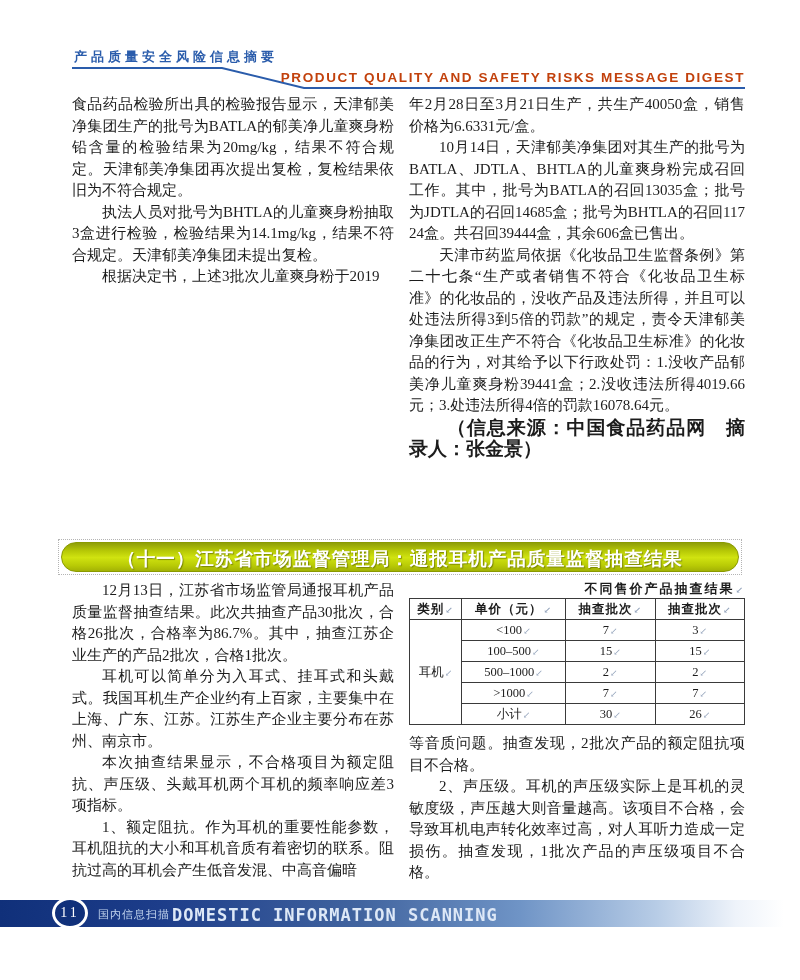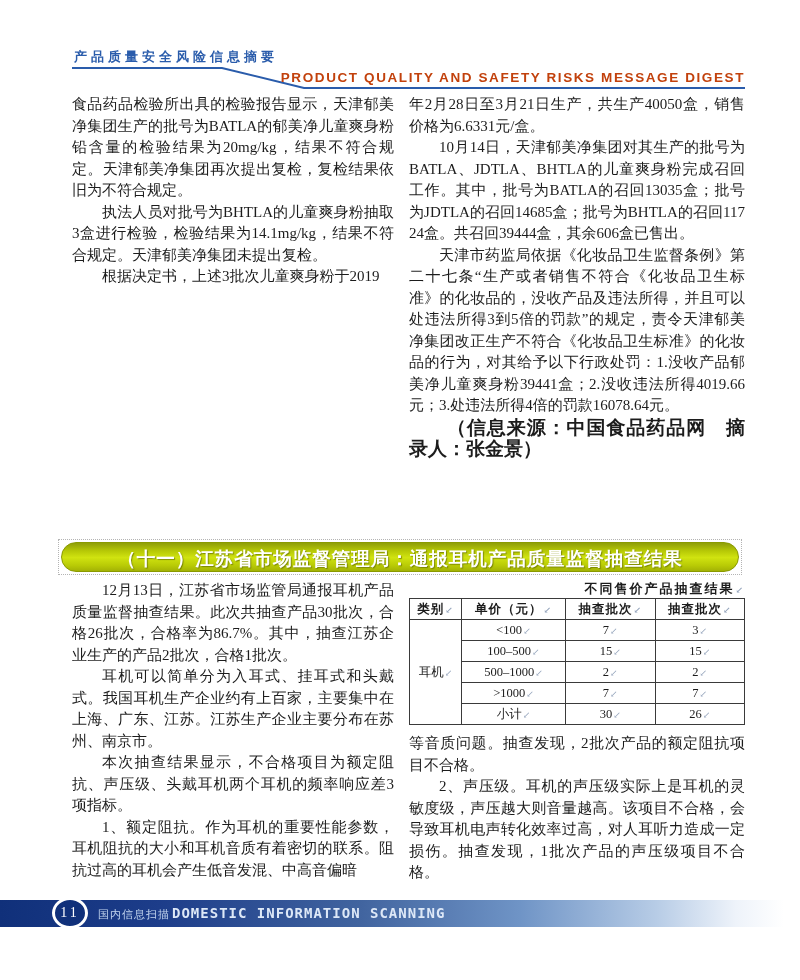--- a/index.html
+++ b/index.html
@@ -71,21 +71,21 @@
     position:absolute;left:52px;top:-3px;width:36px;height:32px;border-radius:50%;
     background:#10307a;border:3px solid #ffffff;box-sizing:border-box;
     display:flex;align-items:center;justify-content:center;
   }
   .page-num{color:#ffffff;font-size:14px;letter-spacing:3px;font-family:"Liberation Serif",serif;}
   .foot-cn{
     position:absolute;left:98px;top:7px;font-size:11px;color:#c4d6ef;
     font-family:"Liberation Sans",sans-serif;letter-spacing:1px;
   }
   .foot-en{
-    position:absolute;left:172px;top:5px;font-size:14px;font-weight:bold;
+    position:absolute;left:172px;top:5px;font-size:17px;font-weight:bold;
     color:#dde8f7;font-family:"DejaVu Sans Mono",monospace;letter-spacing:1px;
   }
 </style>
 </head>
 <body>
 
 <div class="header">
   <span class="cn-title">产品质量安全风险信息摘要</span>
   <svg class="header-rule" viewBox="0 0 673 44" xmlns="http://www.w3.org/2000/svg">
     <polyline points="0,20 150,20 232,40 673,40" fill="none" stroke="#2a5cab" stroke-width="2"></polyline>

